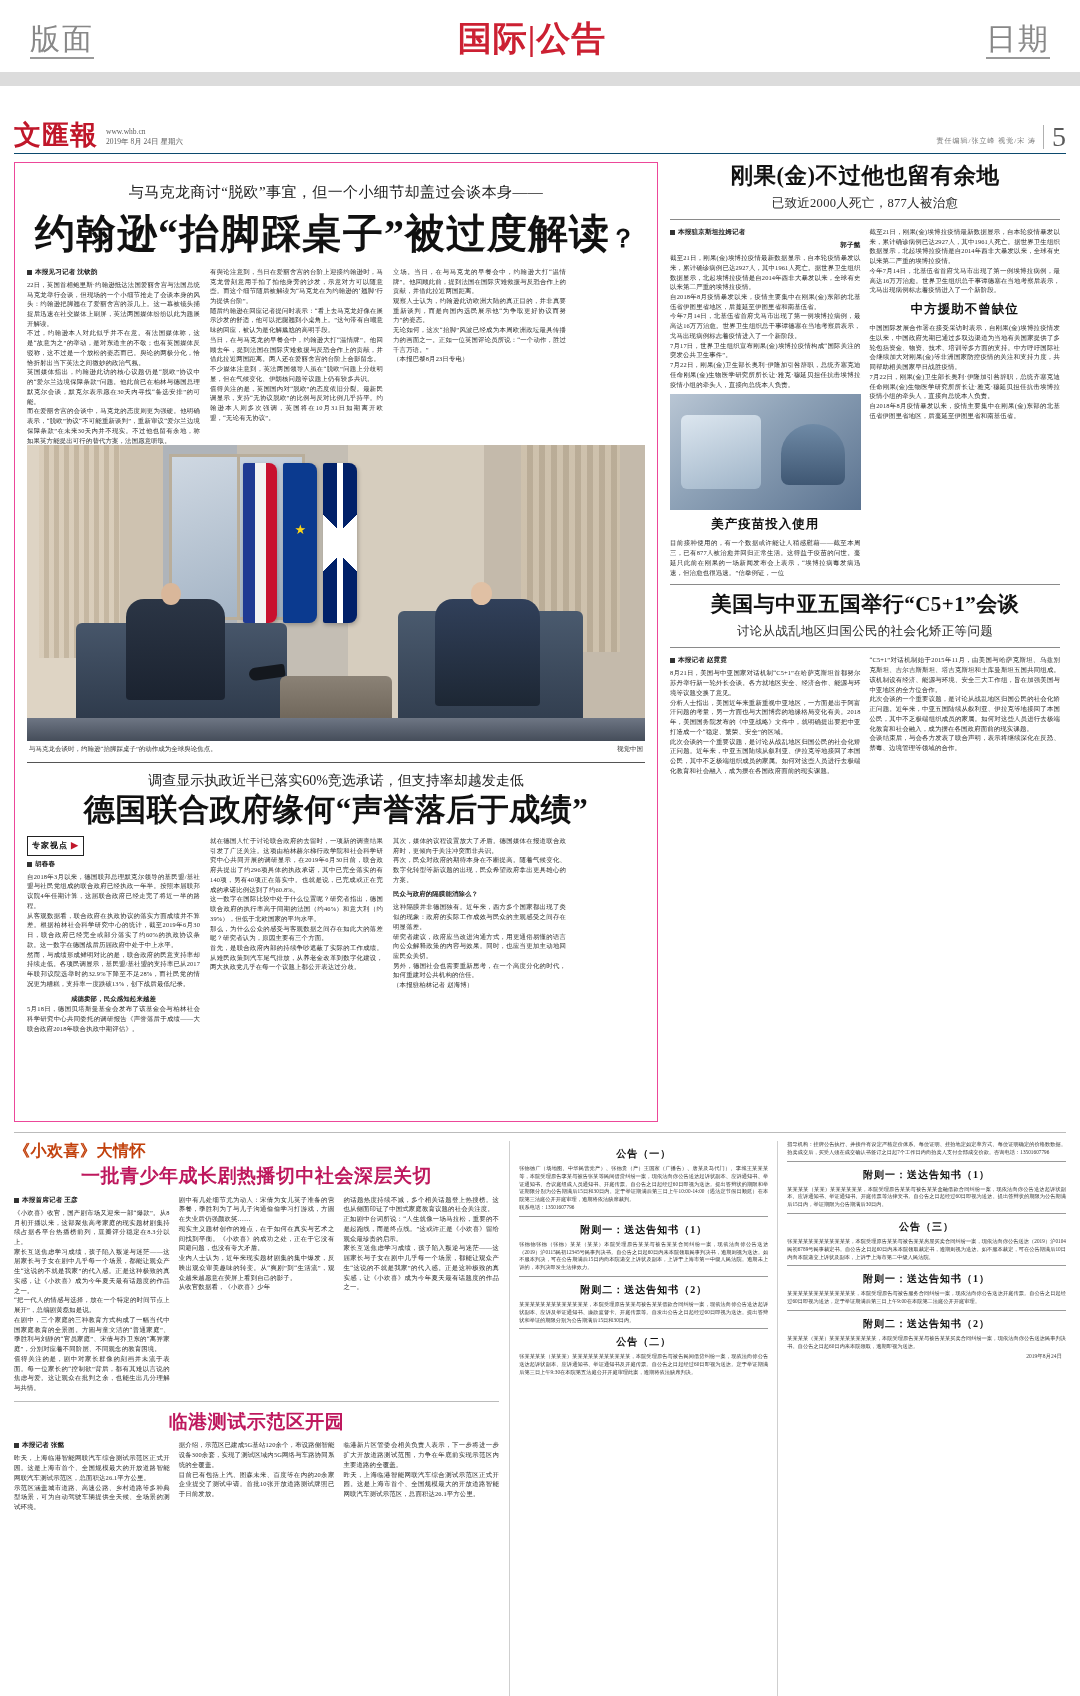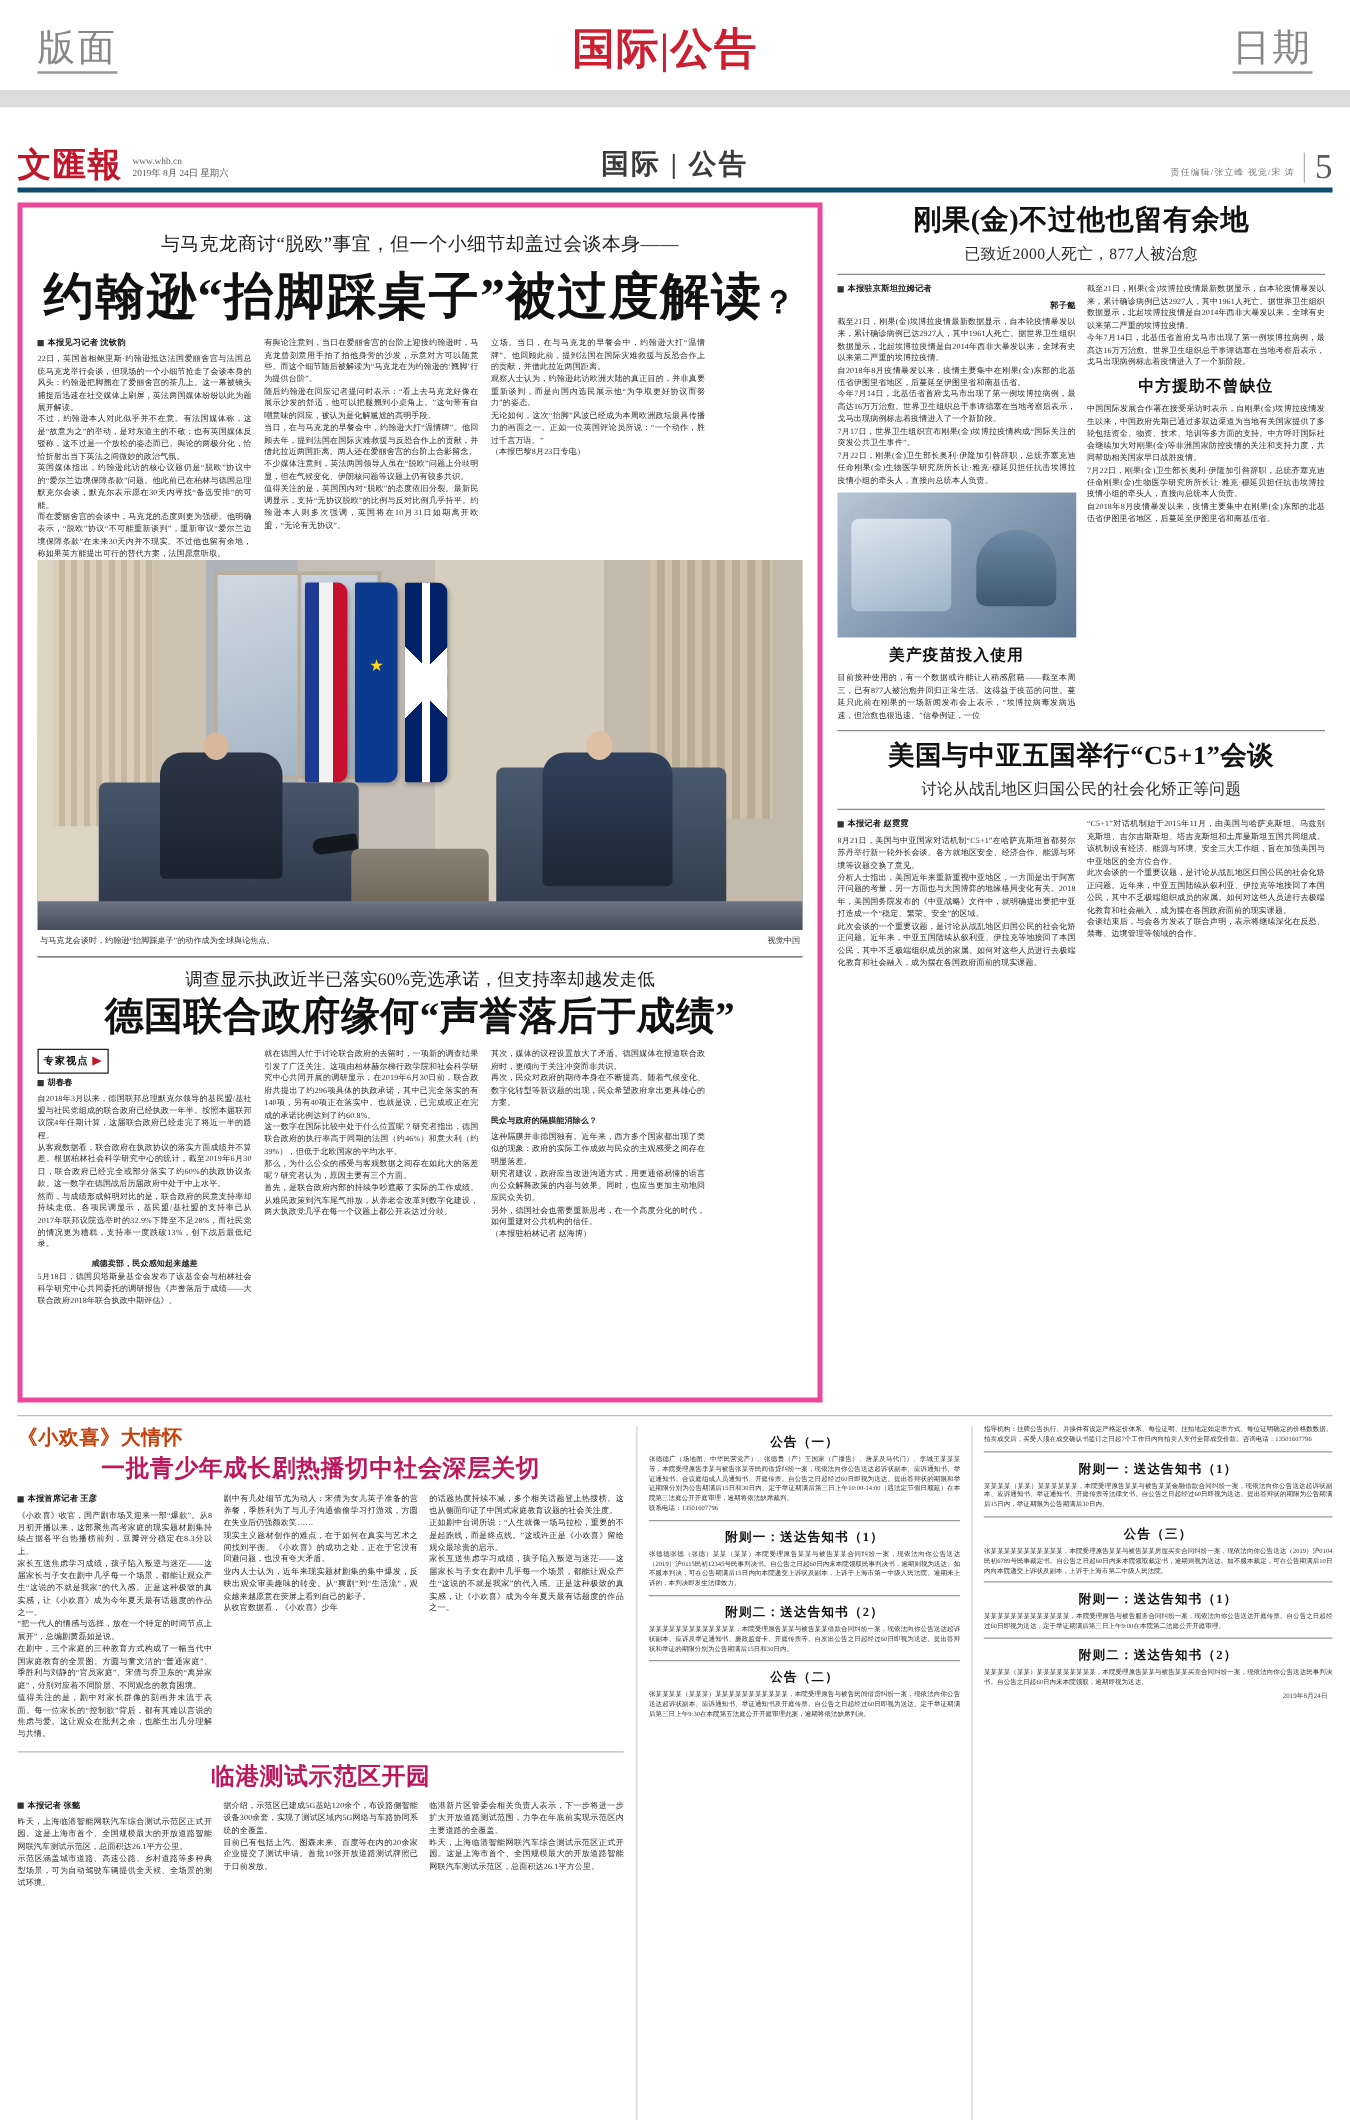--- a/index.html
+++ b/index.html
@@ -52,21 +52,21 @@
     background: #ffffff;
     padding: 12px 14px 0 14px;
   }
 
   
   .masthead {
     position: relative;
     height: 56px;
     display: flex;
     align-items: flex-end;
-    border-bottom: 4px solid #0c4a6e;
+    border-bottom: 1px solid #0c4a6e;
     padding-bottom: 4px;
   }
   .mast-logo {
     font-size: 27px;
     font-weight: bold;
     color: #c0172a;
     letter-spacing: 1px;
     font-family: "Liberation Serif", serif;
     line-height: 1;
   }
@@ -111,21 +111,21 @@
   }
 
   
   .mainrow {
     display: flex;
     margin-top: 8px;
     height: 960px;
   }
   .col-left {
     width: 644px;
-    border: 4px solid #ec4899;
+    border: 1px solid #ec4899;
     padding: 10px 12px;
     position: relative;
   }
   .col-right {
     width: 394px;
     margin-left: 10px;
     padding: 0 2px;
     position: relative;
   }
 
@@ -398,21 +398,20 @@
 <div class="topbar-rule"></div>
 
 <div class="sheet">
 
   <div class="masthead">
     <div class="mast-logo">文匯報</div>
     <div class="mast-meta">
       <div>www.whb.cn</div>
       <div>2019年 8月 24日   星期六</div>
     </div>
-    <div class="mast-section">国际 | 公告</div>
     <div class="mast-right">
       <div class="mast-credits">责任编辑/张立峰  视觉/宋  涛</div>
       <div class="mast-pageno">5</div>
     </div>
   </div>
 
   <div class="mainrow">
 
     <div class="col-left">
 

